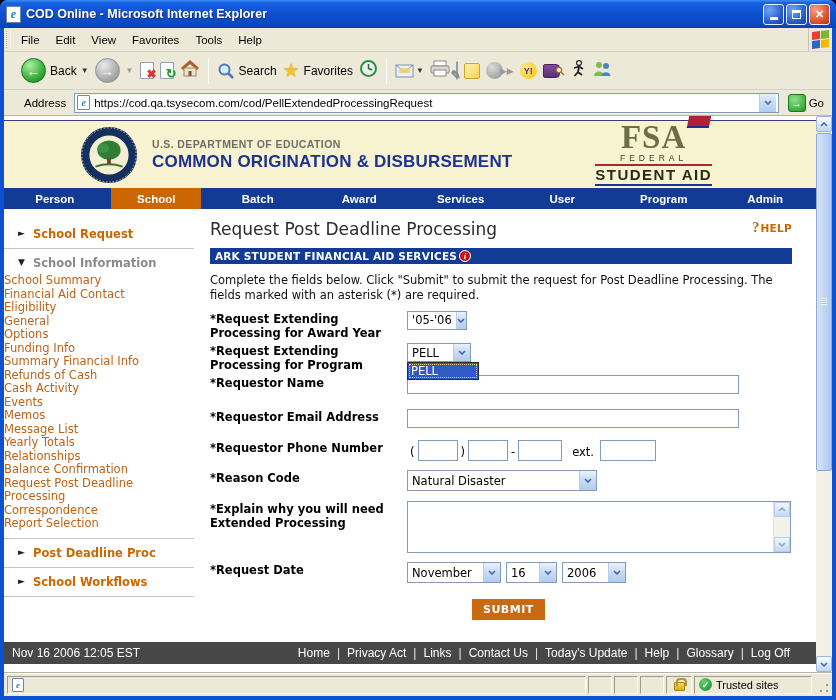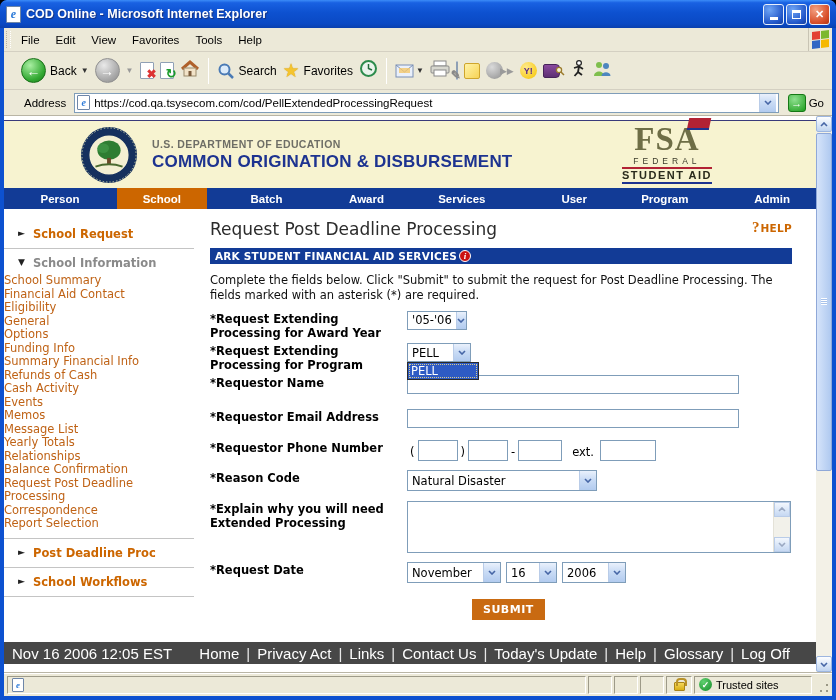--- a/index.html
+++ b/index.html
@@ -77,25 +77,25 @@
   .banner{height:68px;background:#F7F3D0;border-top:1px solid #3A3A7A;display:flex;align-items:center;padding-left:76px}
   .seal{width:58px;height:58px;flex:0 0 auto}
   .banner-text{margin-left:14px}
   .agency{font-size:10.5px;font-weight:bold;color:#6E6E66;letter-spacing:.4px}
   .app-title{font-size:17px;font-weight:bold;color:#1D3390;letter-spacing:.2px;margin-top:2px}
   .fsa{margin-left:auto;margin-right:104px;text-align:center;position:relative}
   .fsa-acronym{font-family:"Liberation Serif",serif;font-weight:bold;font-size:33px;color:#6E6E46;line-height:.9;letter-spacing:1px}
   .fsa-cap{position:absolute;top:-7px;right:2px;width:22px;height:12px;background:#B22234;transform:skewX(-12deg);
     border-bottom:2px solid #1D3390}
   .fsa-line1{font-size:8.5px;letter-spacing:4px;color:#3B3B2A;border-bottom:2px solid #B22234;padding-bottom:1px;margin-top:1px}
-  .fsa-line2{font-size:11px;font-weight:bold;letter-spacing:1.5px;color:#2A2A1C;border-bottom:2px solid #1D3390;padding-bottom:1px}
+  .fsa-line2{font-size:15px;font-weight:bold;letter-spacing:1.5px;color:#2A2A1C;border-bottom:2px solid #1D3390;padding-bottom:1px}
 
   
   .navbar{height:21px;background:#123B96;display:flex}
-  .tab{flex:1;display:flex;align-items:center;justify-content:flex-end}
+  .tab{flex:1;display:flex;align-items:center;justify-content:center}
   .tab-inner{height:100%;display:flex;align-items:center;padding:0 26px;color:#fff;font-weight:bold;font-size:11.5px}
   .tab.active .tab-inner{background:#CC6600}
 
   
   .pbody{flex:1;display:flex;font-family:"DejaVu Sans",sans-serif}
   .sidebar{width:200px;padding-top:14px;flex:0 0 auto}
   .sb-head{display:flex;align-items:flex-start;padding-left:14px;margin:4px 0}
   .sb-arrow{width:15px;font-size:9px;color:#222;padding-top:1px}
   .sb-head-label{font-weight:bold;font-size:11.5px;color:#CC6600}
   .sb-head-label.gray{color:#8A8A8A}
@@ -132,21 +132,21 @@
   .ta-content{flex:1}
   .ta-scroll{width:17px;border-left:1px solid #E4E2D8;display:flex;flex-direction:column;background:#F2F1EA}
   .ta-btn{height:15px;background:linear-gradient(180deg,#F3F7FD,#D9E6F8 55%,#C6D8F2);border:1px solid #B9CCE8;
     display:flex;align-items:center;justify-content:center}
   .ta-track{flex:1}
   .submit-btn{margin:16px 0 0 262px;background:#C96A11;color:#fff;border:none;
     font:bold 11px "DejaVu Sans",sans-serif;letter-spacing:.5px;padding:4px 11px;cursor:pointer}
 
   
   .page-footer{height:22px;margin-bottom:8px;background:#474747;color:#fff;display:flex;align-items:center;
-    font-size:15px;padding:0 26px 0 8px}
+    font-size:12px;padding:0 26px 0 8px}
   .f-links{margin-left:auto;display:flex;align-items:center}
   .f-link{cursor:pointer;white-space:nowrap}
   .f-sep{padding:0 7px;color:#E8E8E8}
 
   
   .vscroll{width:16px;background:#F3F1E7;display:flex;flex-direction:column;flex:0 0 auto}
   .sb-btn{height:16px;background:linear-gradient(180deg,#FDFEFF,#D7E5F7 60%,#C0D4F0);
     border:1px solid #9DB6E0;border-radius:2px;display:flex;align-items:center;justify-content:center}
   .sb-thumb{height:338px;margin:1px 0;background:linear-gradient(90deg,#D6E4FA,#AFC9F0);
     border:1px solid #8FA8D8;border-radius:2px;position:relative}

